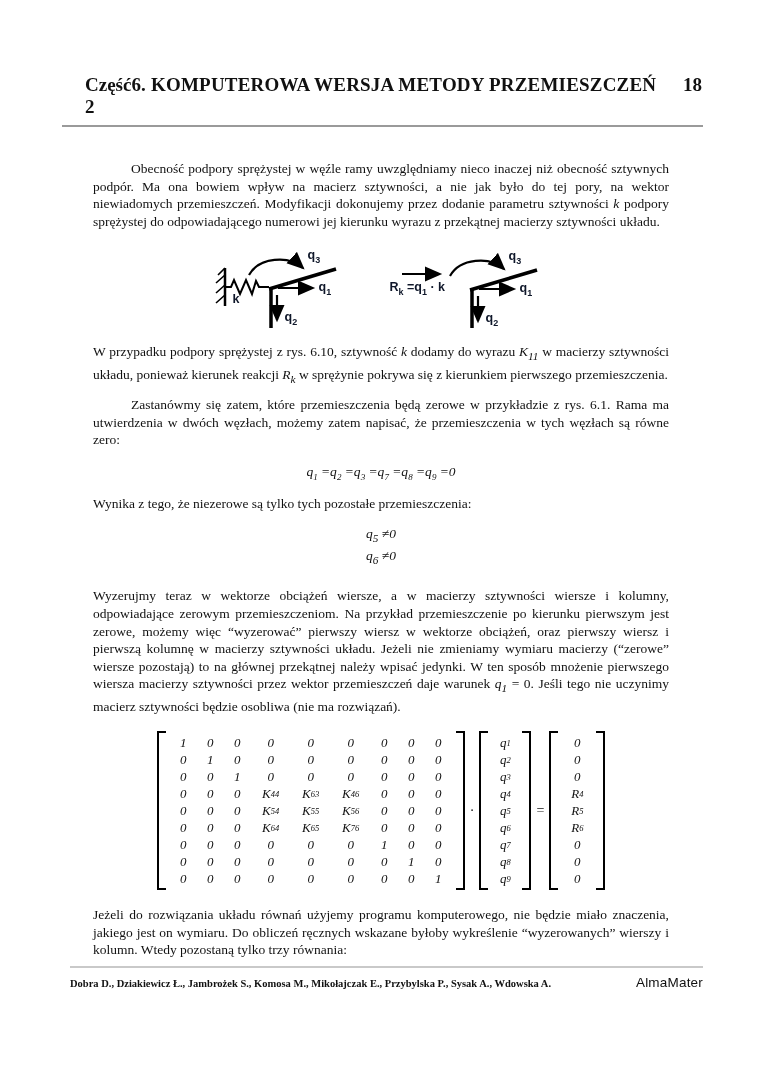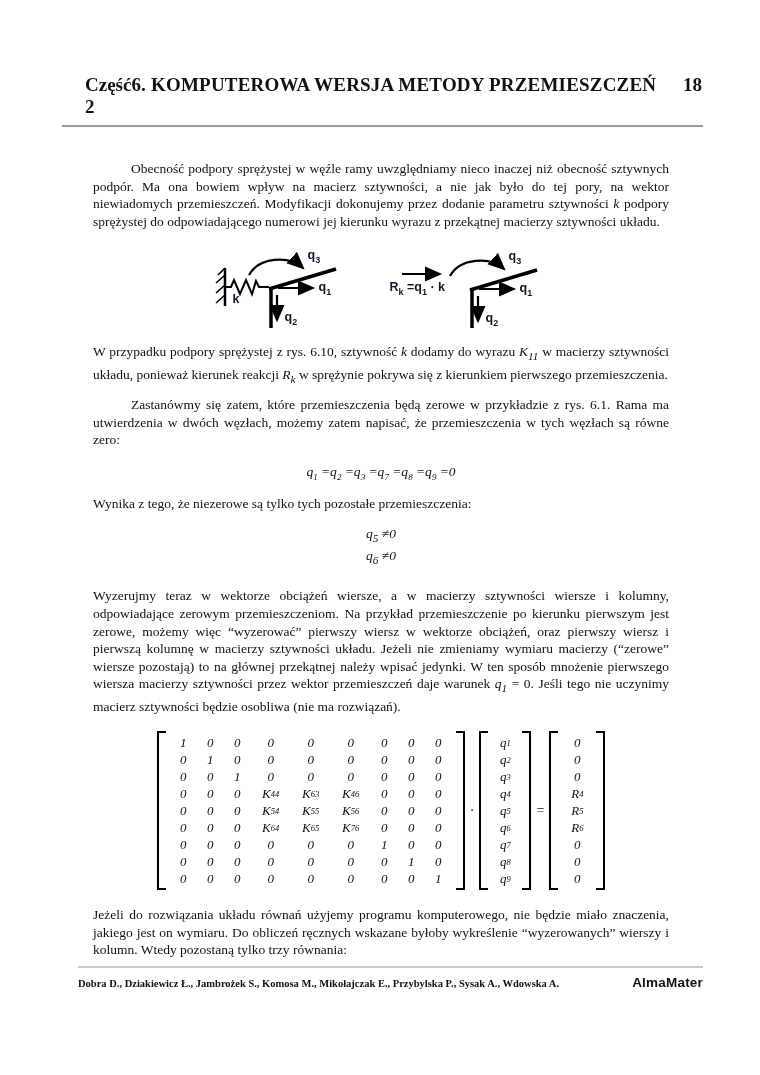--- a/index.html
+++ b/index.html
@@ -46,25 +46,25 @@
     display:grid;grid-template-columns:27px 27px 27px 40px 40px 40px 27px 27px 27px;
     font-style:italic;font-size:13px;padding:3px 2px;
   }
   .mgrid div,.vgrid div{height:17px;display:flex;align-items:center;justify-content:center;}
   .vgrid{display:grid;grid-auto-rows:17px;font-style:italic;font-size:13px;padding:3px 2px;}
   .qcol{width:26px;}
   .rcol{width:30px;}
   .mgrid sub,.vgrid sub{font-size:8.5px;}
   .op{margin:0 5px;font-size:14px;font-style:normal;}
   .mt-p6{margin-top:16px;}
-  .footer{position:absolute;left:78px;right:57px;top:966px;}
+  .footer{position:absolute;left:70px;right:57px;top:966px;}
   .footer-rule{height:2px;background:#c9c9c9;}
   .footer-row{display:flex;justify-content:space-between;align-items:baseline;margin-top:7px;}
   .authors{font-weight:bold;font-size:10.5px;}
-  .brand{font-family:"Liberation Sans",sans-serif;font-weight:bold;font-size:13.5px;letter-spacing:.2px;}
+  .brand{font-family:"Liberation Sans",sans-serif;font-weight:normal;font-size:13.5px;letter-spacing:.2px;}
 </style>
 </head>
 <body>
 
 <div>
 
   <div class="header">
     <span class="left">Część 2</span>
     <span class="title">6. KOMPUTEROWA WERSJA METODY PRZEMIESZCZEŃ</span>
     <span class="right">18</span>

